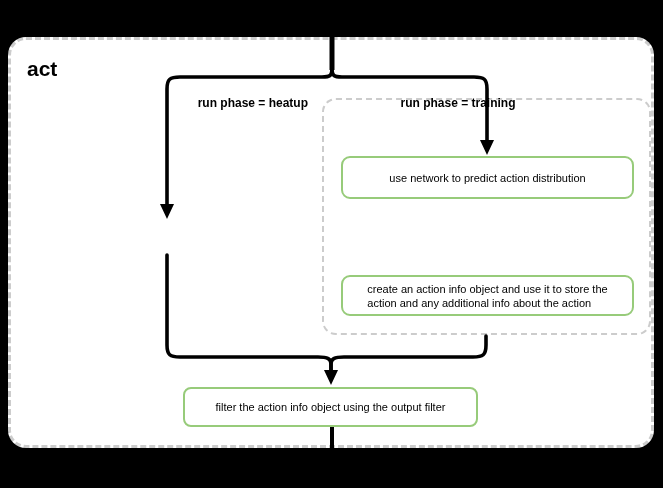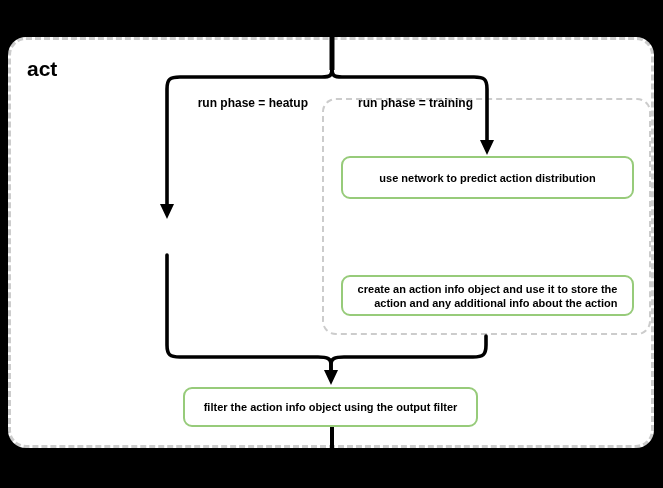--- a/index.html
+++ b/index.html
@@ -16,31 +16,31 @@
   .wires{position:absolute;left:0;top:0;z-index:3;pointer-events:none;}
   .wires path.line{fill:none;stroke:var(--connector);stroke-width:3.6;stroke-linecap:round;}
   .wires path.entry{fill:none;stroke:var(--connector);stroke-width:5;}
   .wires path.exit{fill:none;stroke:var(--connector);stroke-width:4;}
   .wires path.arrow{fill:var(--connector);stroke:none;}
   .title{position:absolute;left:27px;top:57px;font-size:21px;font-weight:bold;color:var(--text);z-index:4;}
   .group-title{position:absolute;left:342px;top:103px;width:120px;font-size:19px;line-height:23px;
                font-weight:bold;color:var(--text);z-index:4;}
   .edge-label{position:absolute;top:58px;font-size:12px;font-weight:bold;color:var(--text);z-index:4;margin-top:38px;}
   .edge-label.heatup{left:160px;width:148px;text-align:right;}
-  .edge-label.training{left:358px;width:200px;text-align:left;}
+  .edge-label.training{left:358px;width:200px;text-align:center;}
   .node{position:absolute;box-sizing:border-box;background:var(--canvas);
         border:2px solid var(--node-border);border-radius:9px;
-        display:flex;align-items:center;justify-content:center;text-align:right;
+        display:flex;align-items:center;justify-content:center;text-align:left;
         font-size:11px;line-height:14px;color:var(--text);white-space:pre-line;
-        padding:6px 2px;z-index:5;font-weight:bold;}
+        padding:6px 2px;z-index:5;}
   .n-sample{left:23px;top:220px;width:291px;height:35px;}
   .n-predict{left:341px;top:156px;width:293px;height:43px;}
   .n-explore{left:341px;top:216px;width:293px;height:41px;}
   .n-create{left:341px;top:275px;width:293px;height:41px;}
-  .n-filter{left:183px;top:387px;width:295px;height:40px;}
+  .n-filter{left:183px;top:387px;width:295px;height:40px;border-radius:8px;}
 </style>
 </head>
 <body>
 
 <div class="stage">
 
   <div class="canvas"></div>
 
   <div class="group"></div>
 

